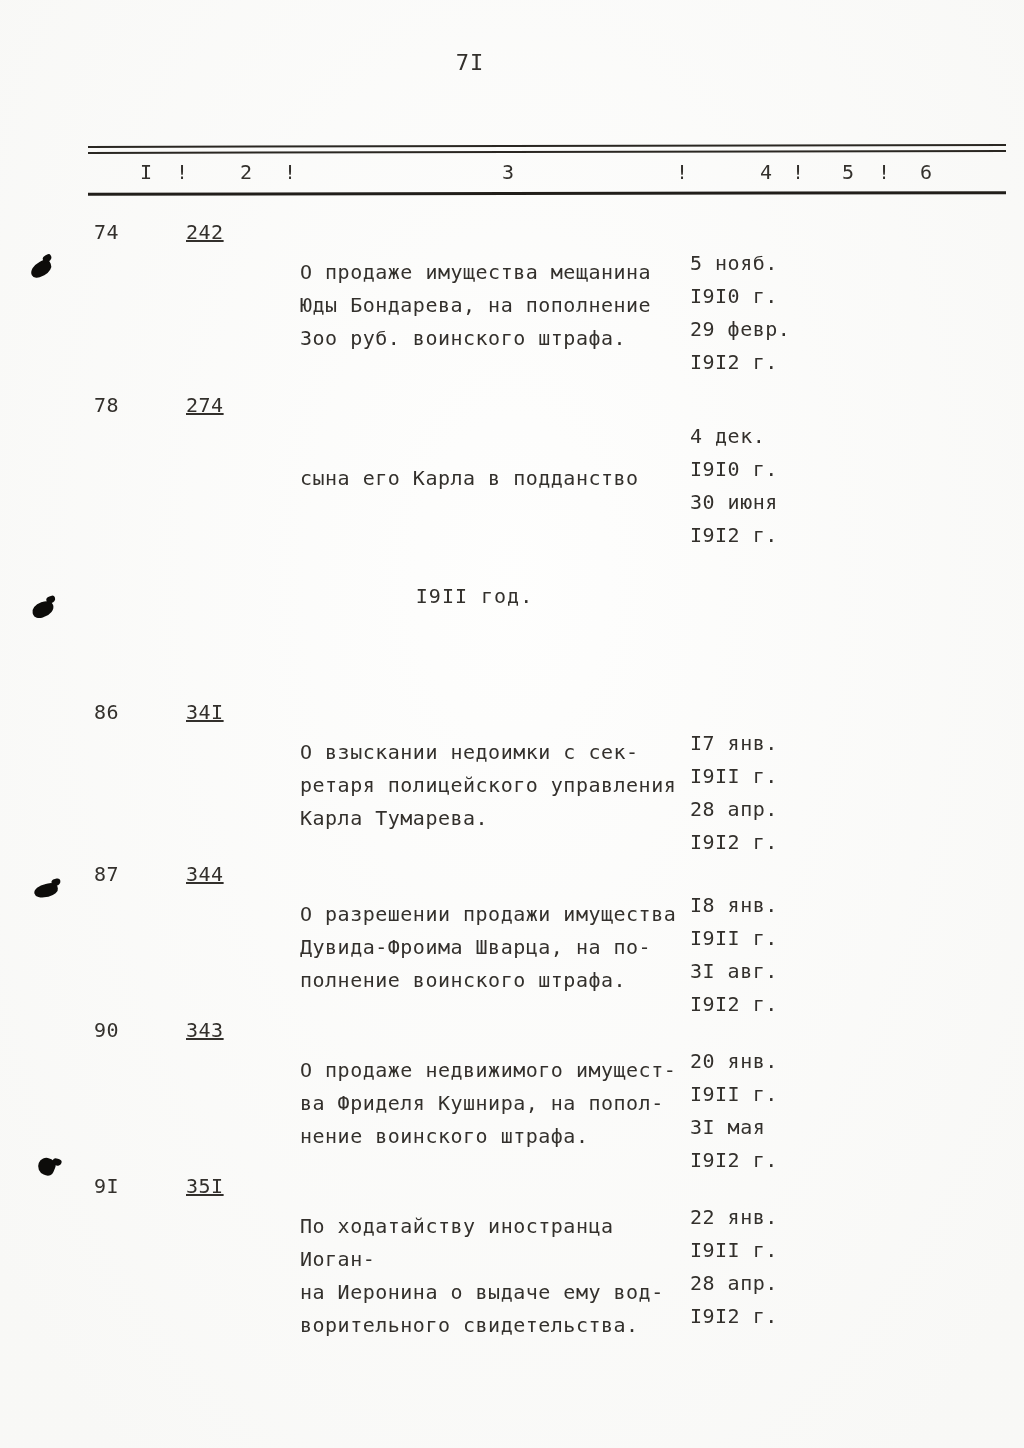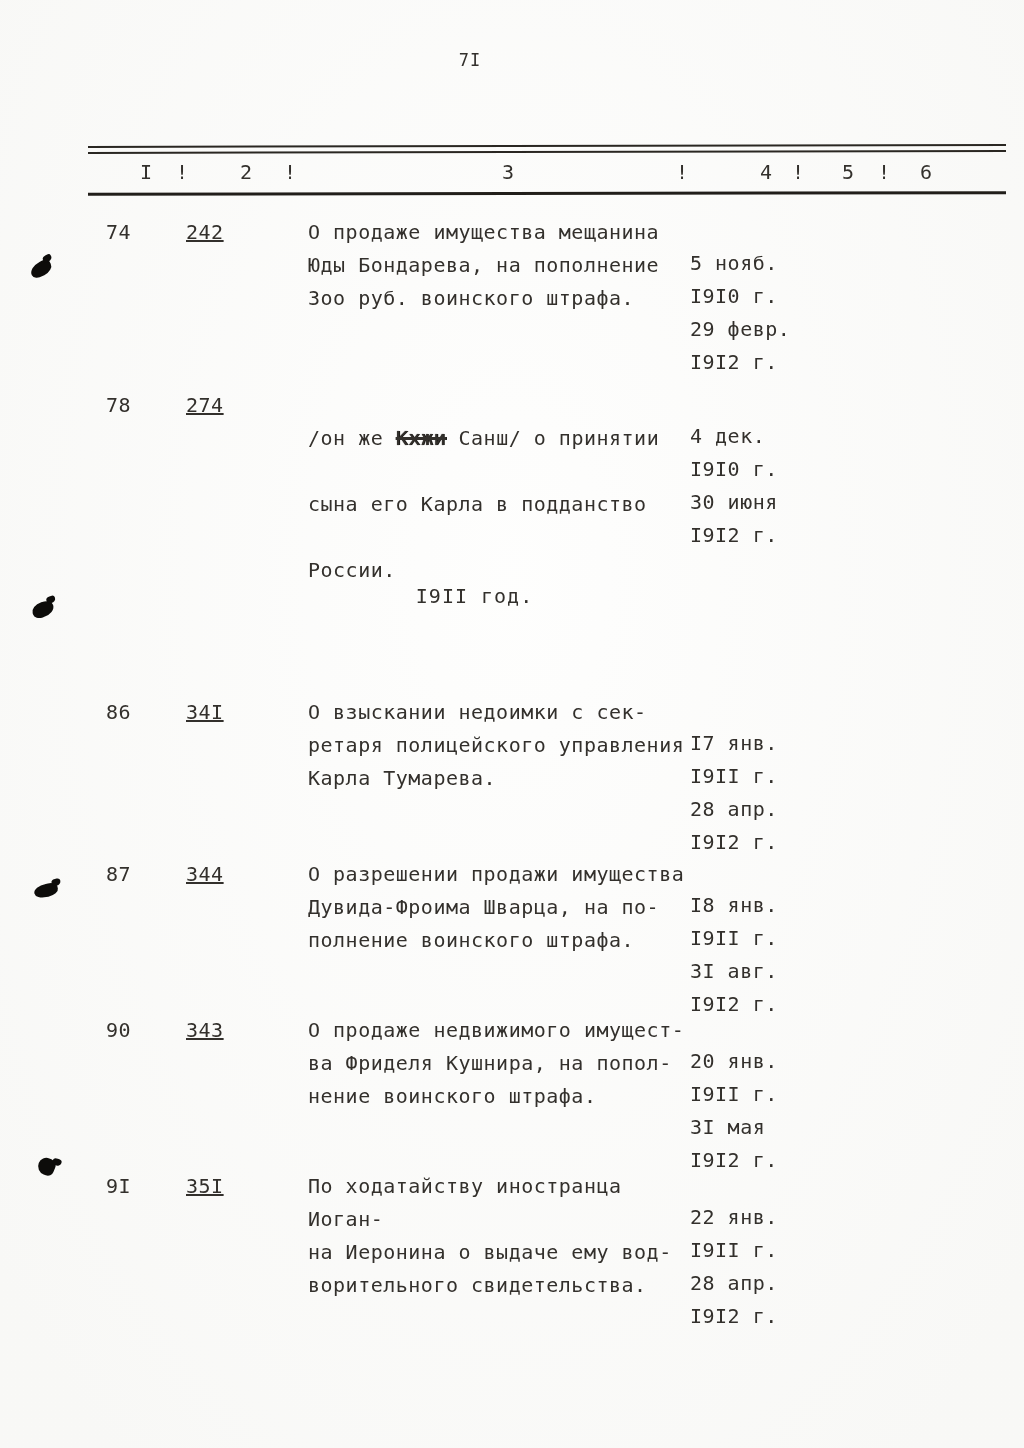--- a/index.html
+++ b/index.html
@@ -19,21 +19,21 @@
     background:
       radial-gradient(ellipse at 50% 40%, rgba(255,255,255,0.6), rgba(0,0,0,0.015) 90%),
       #fcfcfa;
   }
   .txt { font-size: 20px; letter-spacing: 0.5px; line-height: 33px; }
 
   .page-number {
     position: absolute;
     top: 50px; left: 420px; width: 100px;
     text-align: center;
-    font-size: 17px;
+    font-size: 22px;
     letter-spacing: 1px;
   }
 
   
   .rule { position: absolute; left: 88px; width: 918px; background: #2a2722; }
   .rule-top-a    { top: 145px; height: 2px; transform: rotate(-0.12deg); }
   .rule-top-b    { top: 151px; height: 2px; transform: rotate(-0.12deg); }
   .rule-header-b { top: 192px; height: 3px; background: #211e1a; transform: rotate(-0.1deg); }
 
   
@@ -46,23 +46,23 @@
   .h-3  { left: 502px; }
   .h-s3 { left: 676px; }
   .h-4  { left: 760px; }
   .h-s4 { left: 792px; }
   .h-5  { left: 842px; }
   .h-s5 { left: 878px; }
   .h-6  { left: 920px; }
 
   
   .row { position: absolute; left: 0; width: 1024px; }
-  .row .c1   { position: absolute; left: 106px; width: 70px; }
+  .row .c1   { position: absolute; left: 94px; width: 70px; }
   .row .c2   { position: absolute; left: 186px; width: 80px; text-decoration: underline; }
-  .row .desc { position: absolute; left: 308px; width: 400px; white-space: pre-line; }
+  .row .desc { position: absolute; left: 300px; width: 400px; white-space: pre-line; margin-top: 40px; }
   .row .dates{ position: absolute; left: 690px; width: 130px; white-space: pre-line; margin-top: 31px; }
   .desc div { line-height: 33px; }
 
   .row-74 { top: 216px; }
   .row-78 { top: 389px; }
   .row-86 { top: 696px; }
   .row-87 { top: 858px; }
   .row-90 { top: 1014px; }
   .row-91 { top: 1170px; }
 
@@ -130,23 +130,21 @@
     <div class="dates">5 нояб.
 I9I0 г.
 29 февр.
 I9I2 г.</div>
   </div>
 
   <div class="row row-78 txt">
     <div class="c1">78</div>
     <div class="c2">274</div>
     <div class="desc">
-      <div><span>/он же </span><span class="struck">Кхжи</span><span> Санш/ о принятии</span></div>
       <div>сына его Карла в подданство</div>
-      <div>России.</div>
     </div>
     <div class="dates">4 дек.
 I9I0 г.
 30 июня
 I9I2 г.</div>
   </div>
 
   <div class="section-heading">I9II год.</div>
 
   <div class="row row-86 txt">

